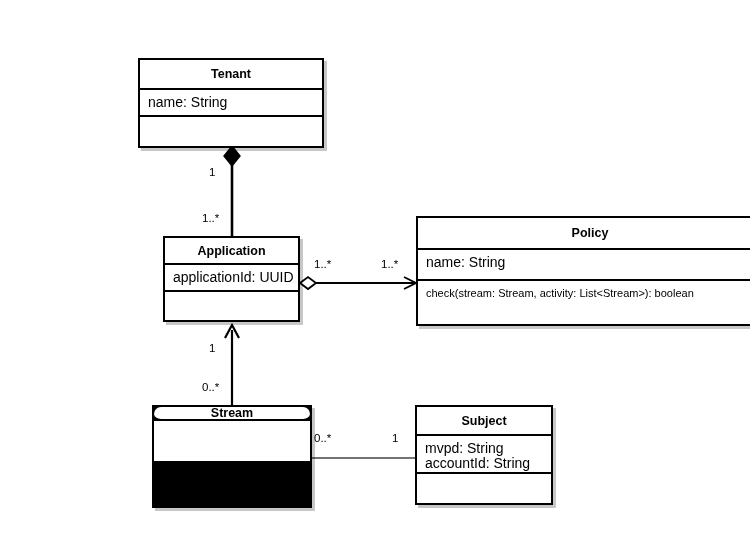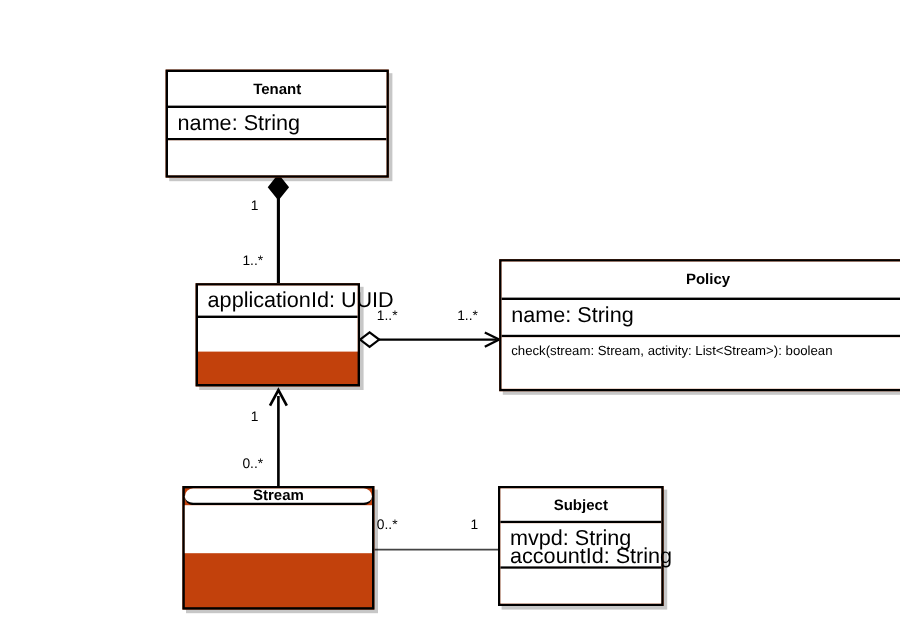--- a/index.html
+++ b/index.html
@@ -12,41 +12,41 @@
     position: relative;
     width: 750px;
     height: 536px;
     background: #ffffff;
     font-family: "Liberation Sans", sans-serif;
     overflow: hidden;
   }
   .uml-class {
     position: absolute;
     box-sizing: border-box;
-    background: #c2410c;
+    background: #000000;
     border: 2px solid #000000;
     box-shadow: 3px 3px 0 0 rgba(0,0,0,0.22);
     z-index: 5;
   }
   .uml-compartment {
     box-sizing: border-box;
     background: #ffffff;
   }
   .uml-title {
     text-align: center;
     font-weight: bold;
     font-size: 12.5px;
     color: #000000;
     display: flex;
     align-items: center;
     justify-content: center;
     border-bottom: 2px solid #000000;
   }
   .uml-attrs {
-    font-size: 18px;
+    font-size: 14px;
     color: #000000;
     padding: 5px 8px 4px 8px;
     border-bottom: 2px solid #000000;
     line-height: 15px;
   }
   .uml-attrs .attr-line {
     white-space: nowrap;
   }
   .uml-ops {
     font-size: 11px;
@@ -104,20 +104,21 @@
 
   <div class="uml-class" style="left:138px; top:58px; width:186px; height:90px;">
     <div class="uml-compartment uml-title" style="height:30px;">Tenant</div>
     <div class="uml-compartment uml-attrs" style="height:27px;">
       <div class="attr-line">name: String</div>
     </div>
     <div class="uml-compartment uml-ops" style="height:29px;"></div>
   </div>
 
   <div class="uml-class" style="left:163px; top:236px; width:137px; height:86px;">
+    <div class="uml-compartment uml-title" style="height:27px;">Application</div>
     <div class="uml-compartment uml-attrs" style="height:27px;text-align:right;">
       <div class="attr-line">applicationId: UUID</div>
     </div>
     <div class="uml-compartment uml-ops" style="height:28px;"></div>
   </div>
 
   <div class="uml-class" style="left:416px; top:216px; width:348px; height:110px;">
     <div class="uml-compartment uml-title" style="height:32px;">Policy</div>
     <div class="uml-compartment uml-attrs" style="height:31px;">
       <div class="attr-line">name: String</div>

